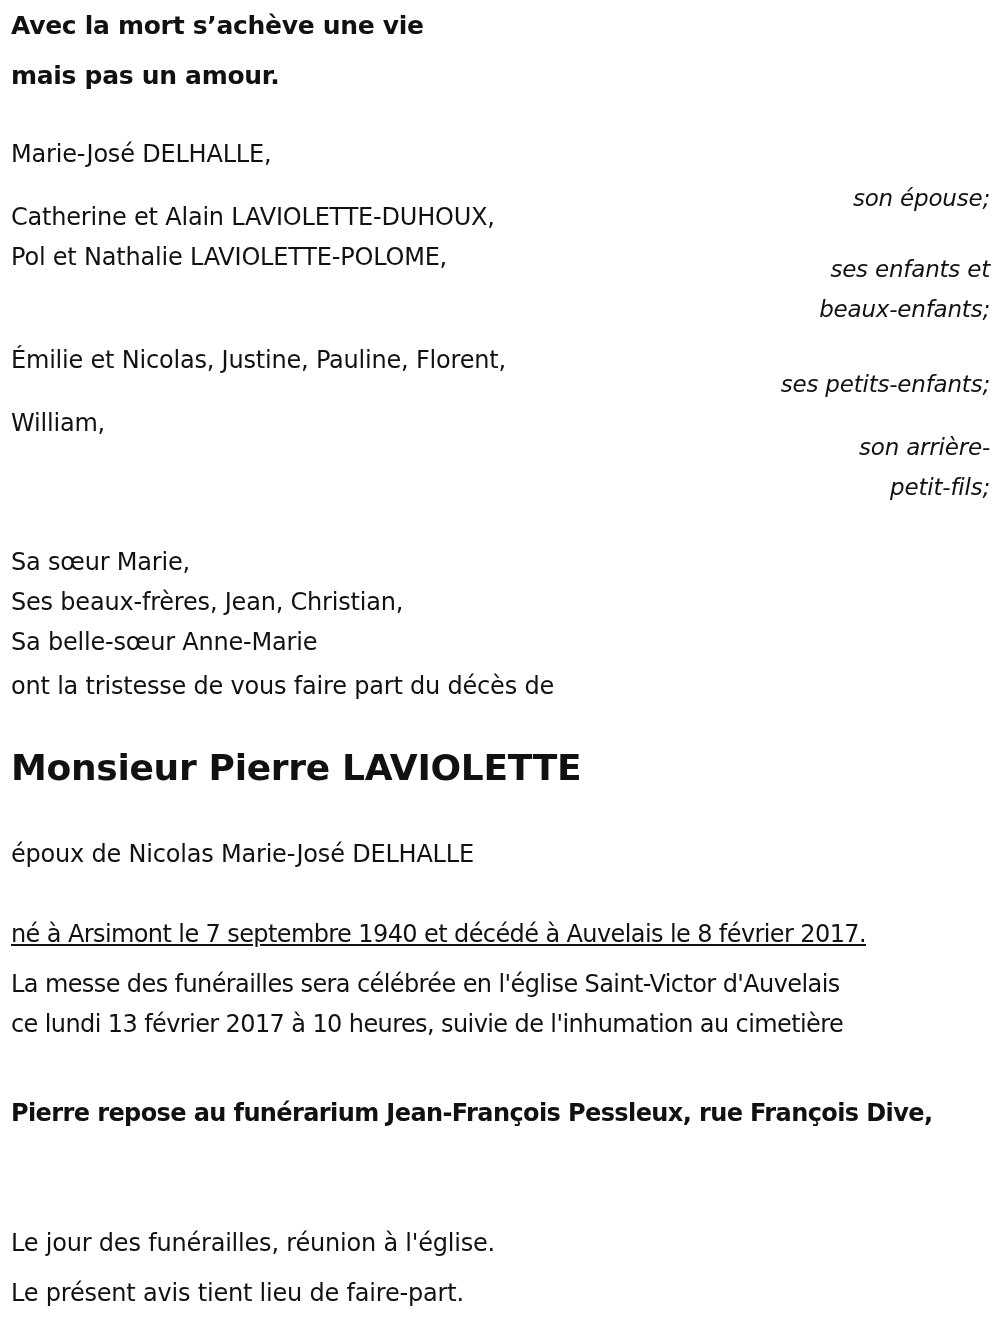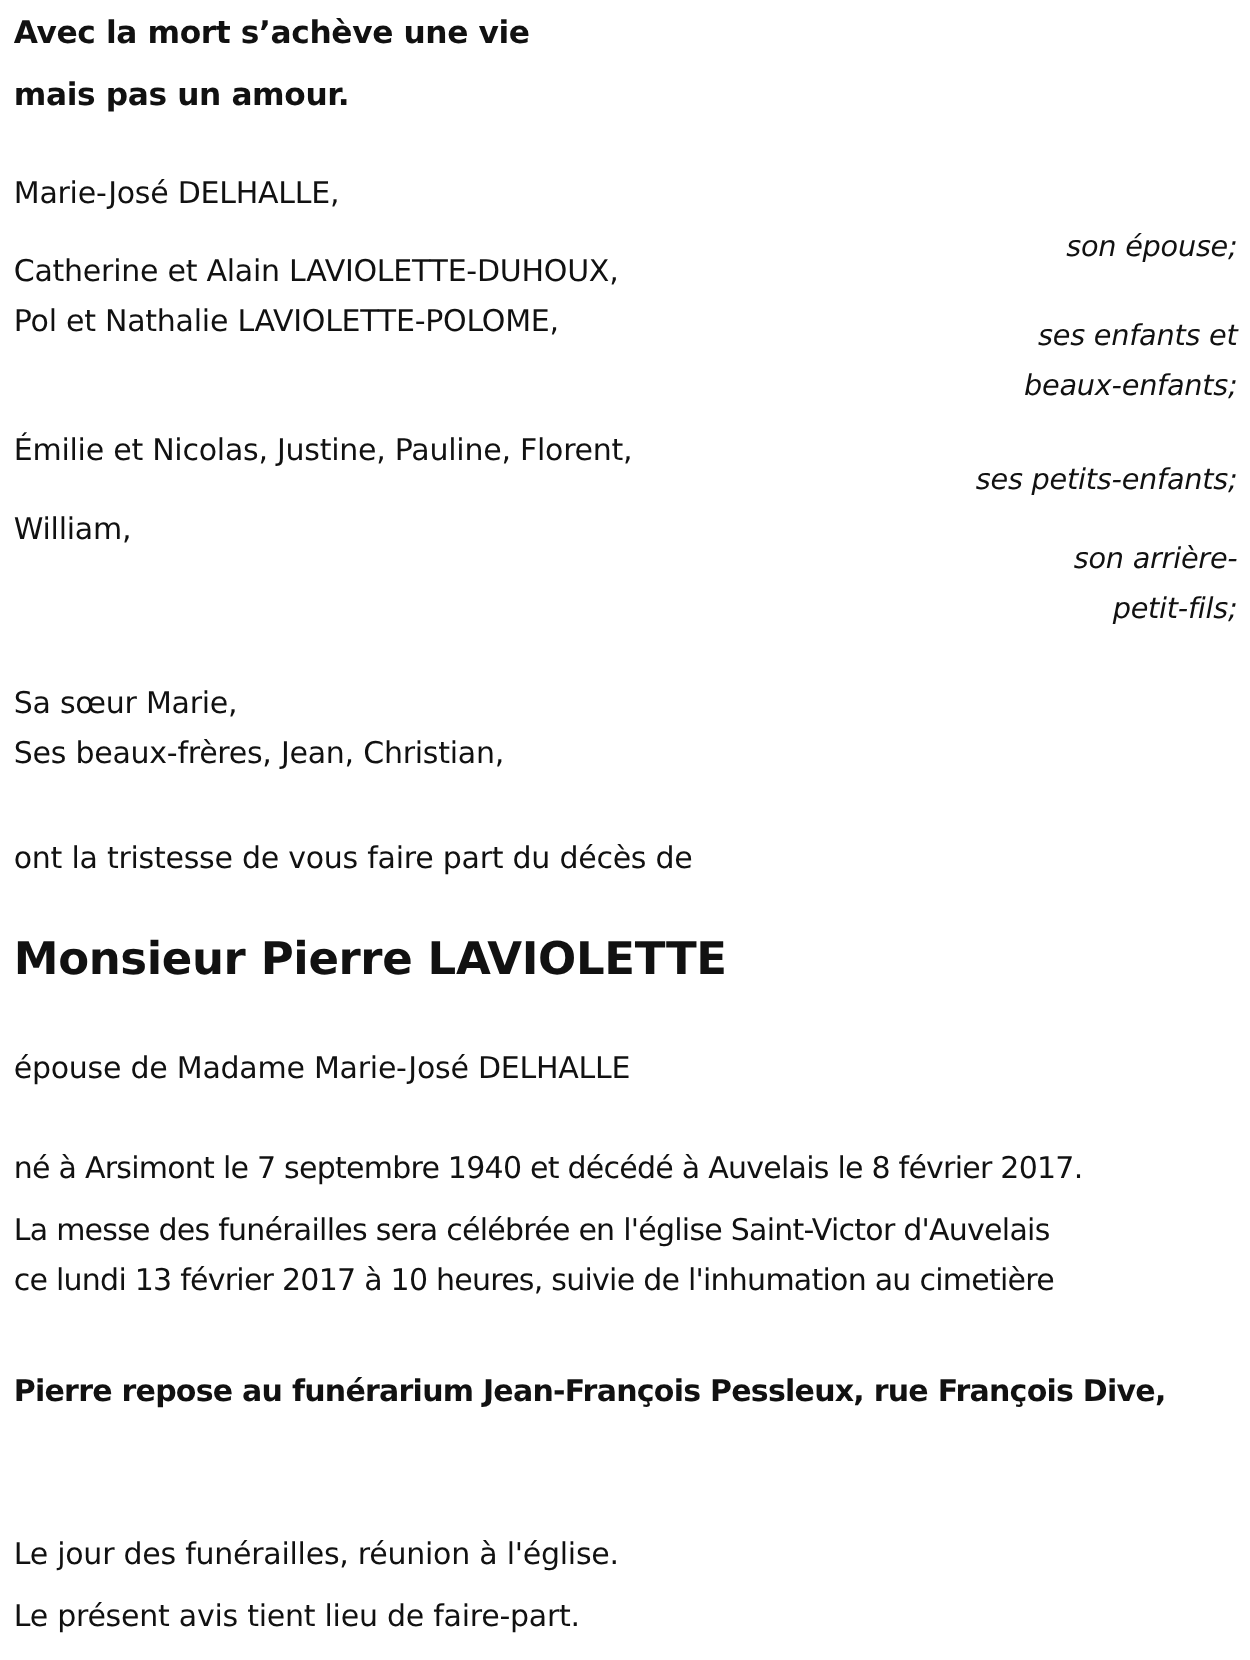--- a/index.html
+++ b/index.html
@@ -80,27 +80,28 @@
 
 <div class="abs left txt" style="top:403px;">William,</div>
 <div class="abs right rel" style="top:427px;">
   <span class="block">son arrière-</span>
   <span class="block">petit-fils;</span>
 </div>
 
 <div class="abs left txt" style="top:506px;margin-top:36px;">
   <span class="block">Sa sœur Marie,</span>
   <span class="block">Ses beaux-frères, Jean, Christian,</span>
+  <span class="block">Sa belle-sœur Anne-Marie</span>
 </div>
 
 <div class="abs left txt" style="top:666px;">ont la tristesse de vous faire part du décès de</div>
 
 <div class="abs left title" style="top:748px;">Monsieur Pierre LAVIOLETTE</div>
-<div class="abs left txt" style="top:834px;">épouse de Madame Marie-José DELHALLE</div>
-<div class="abs left condensed" style="top:914px;">né à Arsimont le 7 septembre 1940 et décédé à Auvelais le 8 février 2017.</div>
+<div class="abs left txt" style="top:834px;">époux de Nicolas Marie-José DELHALLE</div>
+<div class="abs left condensed" style="top:914px;text-decoration:underline;">né à Arsimont le 7 septembre 1940 et décédé à Auvelais le 8 février 2017.</div>
 
 <div class="abs left condensed" style="top:964px;">
   <span class="block">La messe des funérailles sera célébrée en l'église Saint-Victor d'Auvelais</span>
   <span class="block">ce lundi 13 février 2017 à 10 heures, suivie de l'inhumation au cimetière</span>
 </div>
 
 <div class="abs left bold" style="top:1093px;">
   <span class="block">Pierre repose au funérarium Jean-François Pessleux, rue François Dive,</span>
 </div>
 

